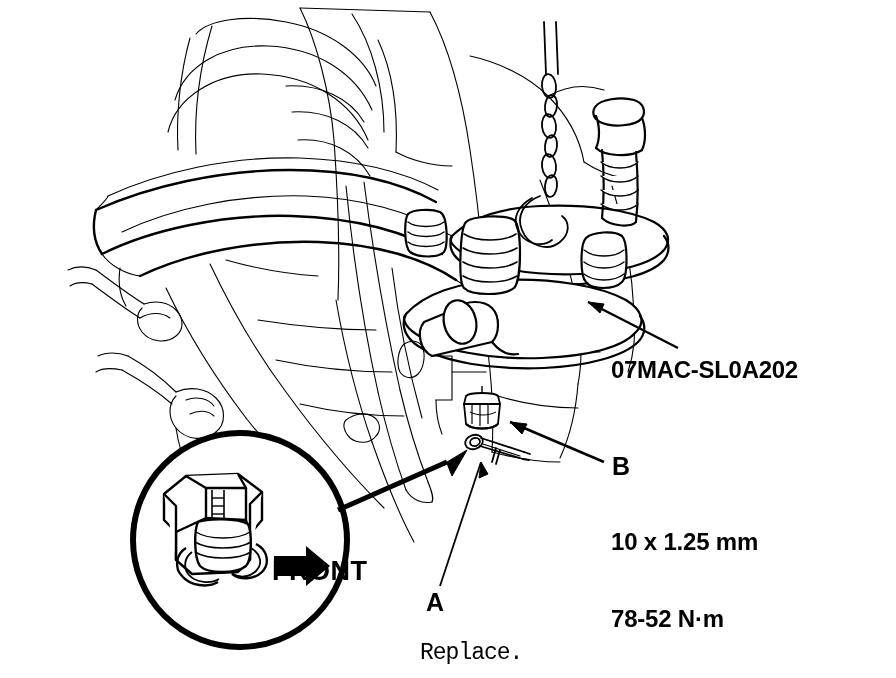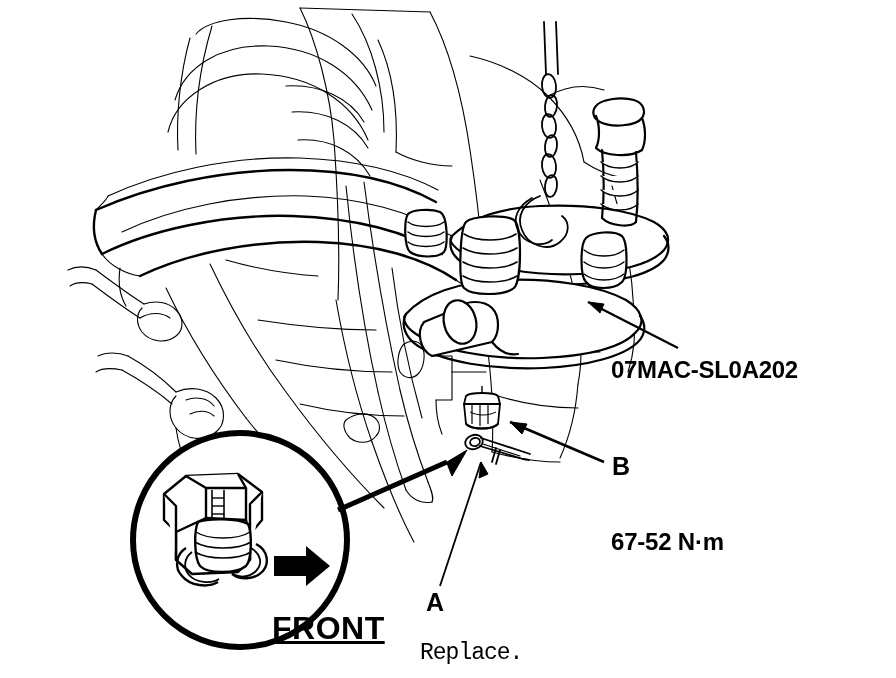--- a/index.html
+++ b/index.html
@@ -13,21 +13,21 @@
   #artwork{position:absolute;left:0;top:0;width:896px;height:678px;}
   .lbl{position:absolute;white-space:pre;color:#000;}
   .bold-sans{font-family:"Liberation Sans", sans-serif;font-weight:bold;}
   .mono{font-family:"Liberation Mono", monospace;font-weight:normal;}
 
   #tool-number-label{left:611px;top:356px;font-size:24px;letter-spacing:-0.3px;}
   #callout-b-letter{left:612px;top:452px;font-size:25px;}
   #spec-block{left:611px;top:478px;font-size:24px;line-height:25.5px;letter-spacing:-0.2px;}
   #callout-a-letter{left:426px;top:588px;font-size:25px;}
   #replace-note{left:420px;top:612px;font-size:23px;letter-spacing:-1px;margin-top:28px;}
-  #front-label{left:272px;top:610px;font-size:32px;letter-spacing:0.5px;text-decoration:underline;}
+  #front-label{left:272px;top:556px;font-size:27px;letter-spacing:0.5px;}
 </style>
 </head>
 <body>
 
 <div id="page">
 
   <svg id="artwork" viewBox="0 0 896 678">
     <rect x="0" y="0" width="896" height="678" fill="#ffffff"></rect>
 
     <g fill="none" stroke="#000000" stroke-width="1.1" stroke-linecap="round" stroke-linejoin="round">
@@ -263,21 +263,22 @@
       <path d="M338 510 L447 462" stroke-width="5" fill="none"></path>
       <path d="M447 462 L467 450 L452 476 L448 466 Z"></path>
     </g>
   </svg>
 
   <div class="lbl bold-sans" id="tool-number-label">07MAC-SL0A202</div>
 
   <div class="lbl bold-sans" id="callout-b-letter">B</div>
 
   <div class="lbl bold-sans" id="spec-block">
-    <div>67-52 N·m</div>
+    <div>10 x 1.25 mm</div>
+    <div>78-52 N·m</div>
     
     
   </div>
 
   <div class="lbl bold-sans" id="callout-a-letter">A</div>
 
   <div class="lbl mono" id="replace-note">Replace.</div>
 
   <div class="lbl bold-sans" id="front-label">FRONT</div>
 

